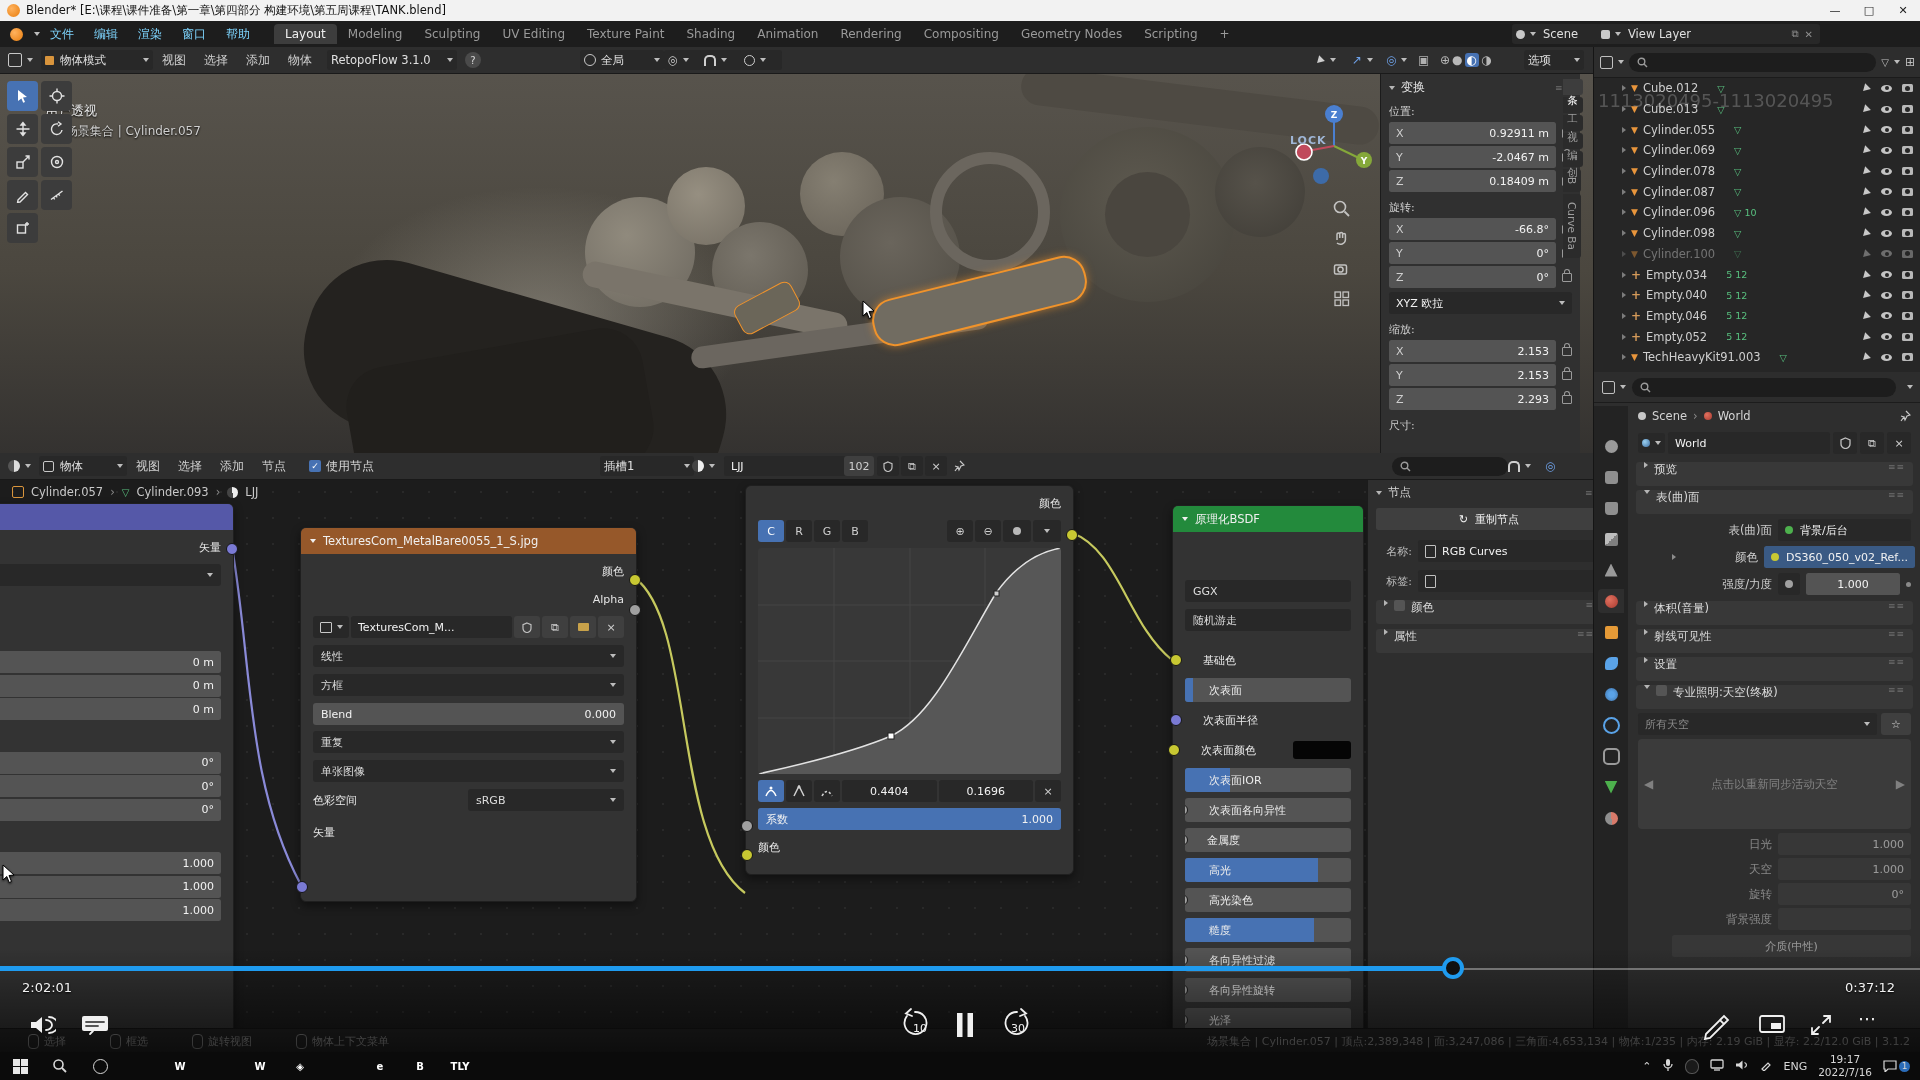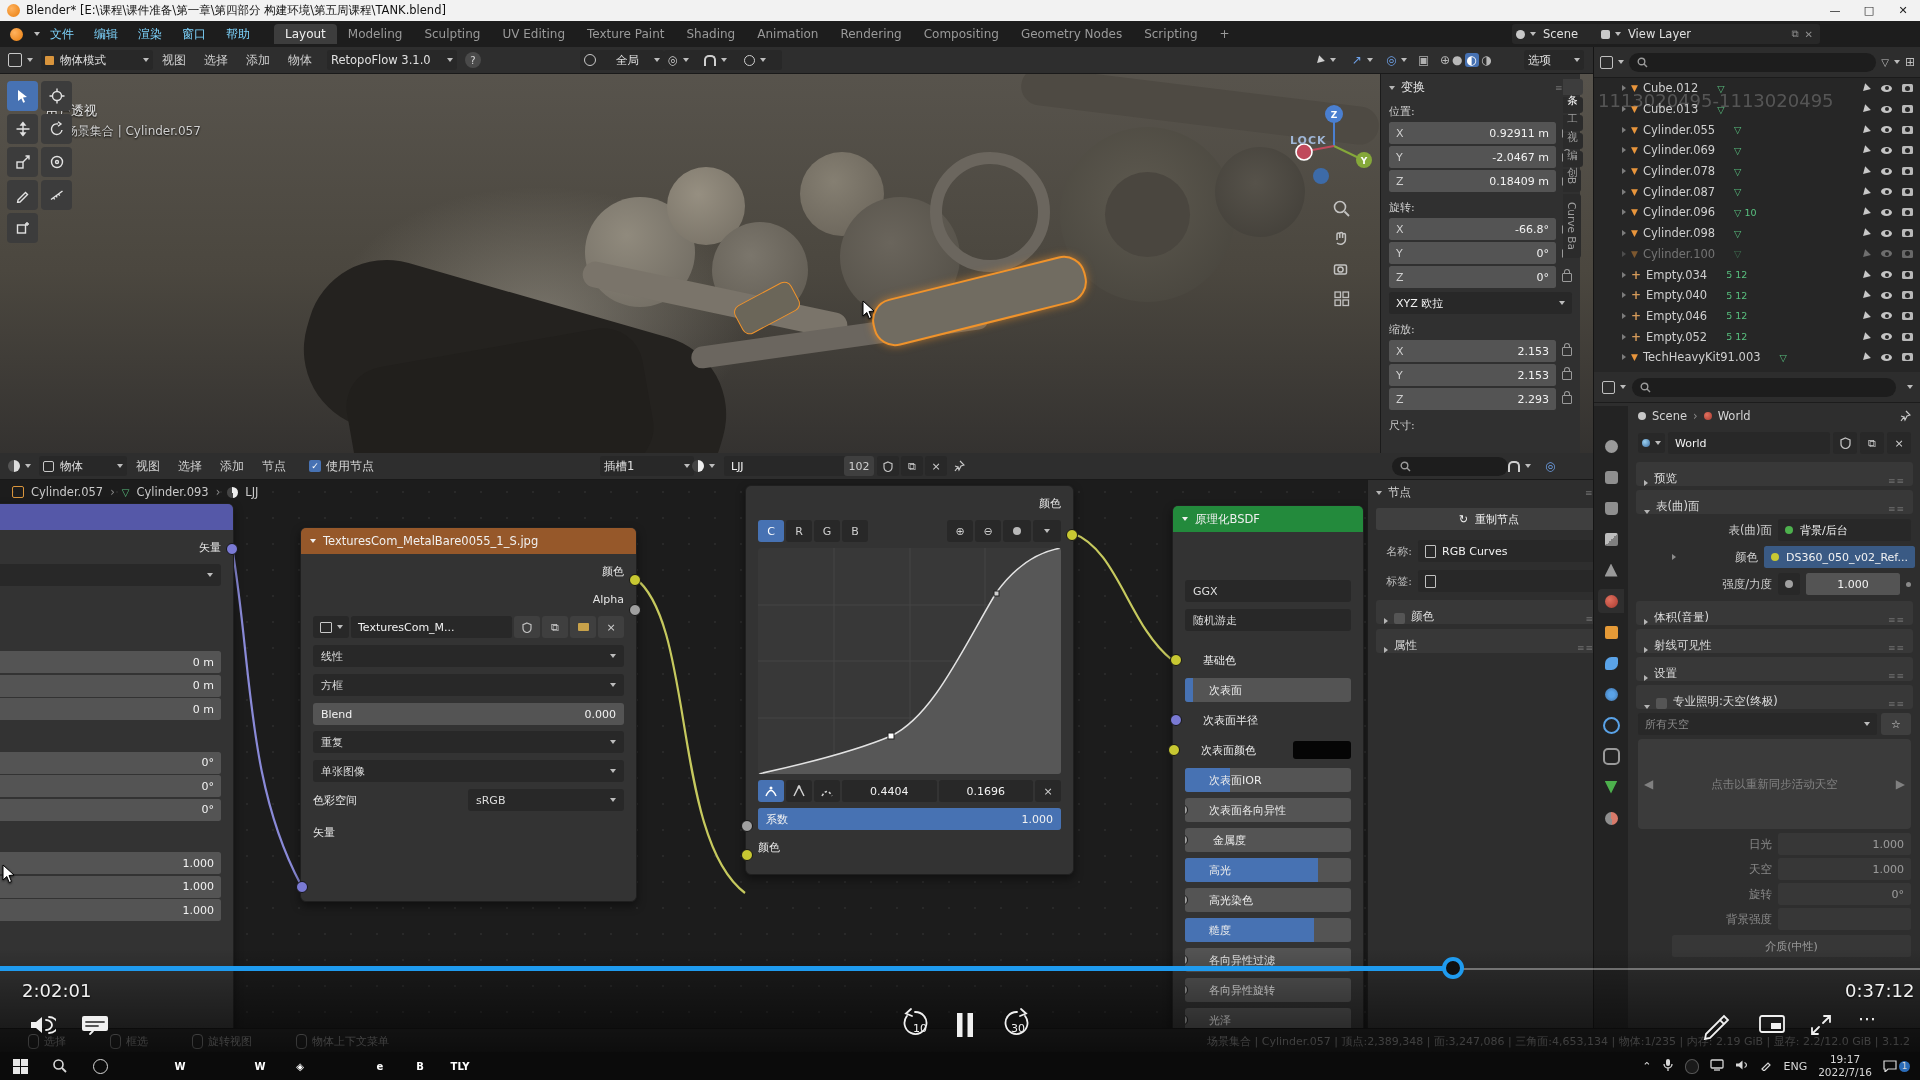--- a/index.html
+++ b/index.html
@@ -14,21 +14,21 @@
   .menu{padding:0 10px;color:#7dd3fc;font-size:12px;}
   .wtab{padding:3px 11px;color:#9a9a9a;font-size:12px;border-radius:4px 4px 0 0;}
   .wtab.active{background:#3d3d3d;color:#f0f0f0;}
   .idfield{background:#282828;border-radius:3px;height:20px;display:flex;align-items:center;padding:0 4px;font-size:11.5px;color:#e0e0e0;}
   .car{width:0;height:0;border-left:3.5px solid transparent;border-right:3.5px solid transparent;border-top:4px solid #bdbdbd;margin-left:5px;flex:none;}
   .mini{color:#8f8f8f;font-size:10px;margin:0 3px;}
   
   .fld{background:#545454;border-radius:2.5px;font-size:11px;color:#f2f2f2;display:flex;align-items:center;padding:0 7px;height:22px;}
   .fld.dark{background:#282828;}
   .grow{flex:1;}
-  .panelhead{display:flex;align-items:flex-end;gap:6px;background:#383838;border-radius:3px;height:24px;padding:0 8px;font-size:11.5px;color:#dcdcdc;}
+  .panelhead{display:flex;align-items:flex-start;gap:6px;background:#383838;border-radius:3px;height:24px;padding:0 8px;font-size:11.5px;color:#dcdcdc;}
   .dragdots{margin-left:auto;color:#6e6e6e;font-size:9px;letter-spacing:1px;}
   .tri-r{width:0;height:0;border-top:3.5px solid transparent;border-bottom:3.5px solid transparent;border-left:4.5px solid #b5b5b5;flex:none;}
   .tri-d{width:0;height:0;border-left:3.5px solid transparent;border-right:3.5px solid transparent;border-top:4.5px solid #b5b5b5;flex:none;}
   .lock{width:8px;height:7px;border:1.5px solid #9a9a9a;border-radius:1px;position:relative;margin-left:6px;flex:none;}
   .lock::before{content:"";position:absolute;left:1px;top:-5px;width:4px;height:4px;border:1.5px solid #9a9a9a;border-bottom:none;border-radius:3px 3px 0 0;}
   
   .viewport{left:0;top:47px;width:1593px;height:406px;overflow:hidden;background:linear-gradient(180deg,#59554e 0%,#4b473f 55%,#343230 100%);}
   .vphead{position:absolute;left:0;top:0;width:100%;height:26px;background:#2e2e2e;display:flex;align-items:center;border-bottom:1px solid #1a1a1a;z-index:6;}
   .vmenu{padding:0 9px;color:#d0d0d0;font-size:12px;}
   .toolcol{position:absolute;left:7px;top:34px;width:68px;display:grid;grid-template-columns:31px 31px;gap:3px;z-index:5;}
@@ -93,21 +93,21 @@
   .sidebar{position:absolute;left:1367px;top:26px;width:226px;bottom:0;background:#2e2e2e;border-left:1px solid #1b1b1b;z-index:5;padding:6px 8px;}
   .sbrow{display:flex;align-items:center;gap:6px;margin-bottom:8px;font-size:11.5px;color:#d6d6d6;}
   
   .statusbar{left:0;top:1028px;width:1920px;height:24px;background:#232323;border-top:1px solid #161616;display:flex;align-items:center;color:#8f8f8f;font-size:11px;}
   .mouseico{width:9px;height:13px;border:1px solid #7f7f7f;border-radius:4px;margin-right:5px;flex:none;}
   
   .pshade{left:0;top:948px;width:1920px;height:104px;background:linear-gradient(180deg,transparent,rgba(0,0,0,.62));z-index:7;pointer-events:none;}
   .pbar{left:0;top:966px;height:5px;background:#1f9bef;z-index:8;}
   .pbar-rest{top:968px;height:2px;background:rgba(255,255,255,.35);z-index:8;}
   .phandle{top:957px;width:22px;height:22px;border-radius:50%;border:4.5px solid #1f9bef;background:#101010;box-sizing:border-box;z-index:8;}
-  .ptime{color:#f2f2f2;font-size:18px;z-index:8;text-shadow:0 1px 2px #000;}
+  .ptime{color:#f2f2f2;font-size:13px;z-index:8;text-shadow:0 1px 2px #000;}
   .pico{position:absolute;z-index:8;display:flex;align-items:center;justify-content:center;color:#f0f0f0;}
   .pico svg{stroke:#f0f0f0;fill:none;stroke-width:1.8;stroke-linecap:round;}
   
   .taskbar{left:0;top:1052px;width:1920px;height:28px;background:#0b0b0b;display:flex;align-items:center;z-index:9;}
   .tapp{width:26px;height:24px;margin:0 7px;display:flex;align-items:center;justify-content:center;font-size:11px;font-weight:bold;color:#fff;border-radius:2px;}
   .tico{width:17px;height:17px;border-radius:3px;display:flex;align-items:center;justify-content:center;font-size:10px;font-weight:bold;color:#fff;}
   .tray{margin-left:auto;display:flex;align-items:center;gap:11px;padding-right:10px;color:#d8d8d8;font-size:11px;}
   .cursor{position:absolute;z-index:10;}
   .cursor svg{filter:drop-shadow(0 1px 1px rgba(0,0,0,.7));}
   .glab{font-size:9px;font-weight:bold;fill:#fff;}
@@ -203,21 +203,21 @@
         <span class="vmenu">添加</span>
         <span class="vmenu">物体</span>
       </span>
     <span class="idfield" style="width:122px;margin-left:6px">
         <span>RetopoFlow 3.1.0</span>
         <span class="car" style="margin-left:auto"></span>
       </span>
     <span style="width:16px;height:16px;border-radius:50%;background:#4a4a4a;display:flex;align-items:center;justify-content:center;font-size:10px;margin-left:8px">?</span>
     <span class="idfield" style="position:absolute;left:580px;width:76px">
         <span class="sc" style="position:static;width:10px;height:10px;border:1.3px solid #c8c8c8"></span>
-        <span style="margin-left:20px">全局</span>
+        <span style="margin-left:5px">全局</span>
         <span class="car" style="margin-left:auto"></span>
       </span>
     <span class="idfield" style="position:absolute;left:664px;width:30px">
         <span style="color:#cfcfcf">◎</span>
         <span class="car"></span>
       </span>
     <span class="idfield" style="position:absolute;left:700px;width:34px">
         <span style="width:8px;height:9px;border:2.2px solid #cfcfcf;border-bottom:none;border-radius:5px 5px 0 0"></span>
         <span class="car"></span>
       </span>
@@ -1127,21 +1127,21 @@
         <div class="bsdfrow r-slider">
           <span class="sock s-gray" style="left:-17px;position:relative;margin-right:-10px;flex:none;top:0"></span>
           <span class="fill" style="width: 0%;"></span>
           <span style="margin-left:14px">次表面各向异性</span>
 
         </div>
 
         <div class="bsdfrow r-slider">
           <span class="sock s-gray" style="left:-17px;position:relative;margin-right:-10px;flex:none;top:0"></span>
           <span class="fill" style="width: 0%;"></span>
-          <span style="margin-left:18px">金属度</span>
+          <span style="margin-left:12px">金属度</span>
 
         </div>
 
         <div class="bsdfrow r-slider">
           <span class="sock s-gray" style="left:-17px;position:relative;margin-right:-10px;flex:none;top:0"></span>
           <span class="fill" style="width: 80%;"></span>
           <span style="margin-left:14px">高光</span>
 
         </div>
 

